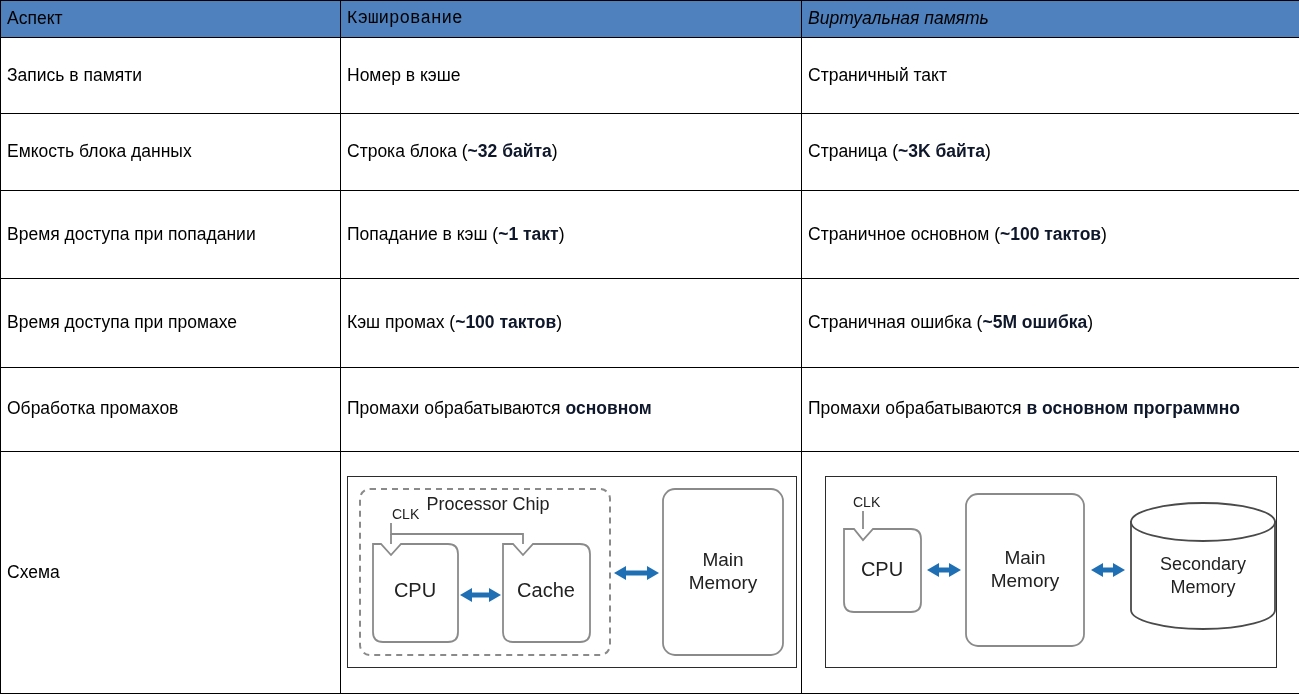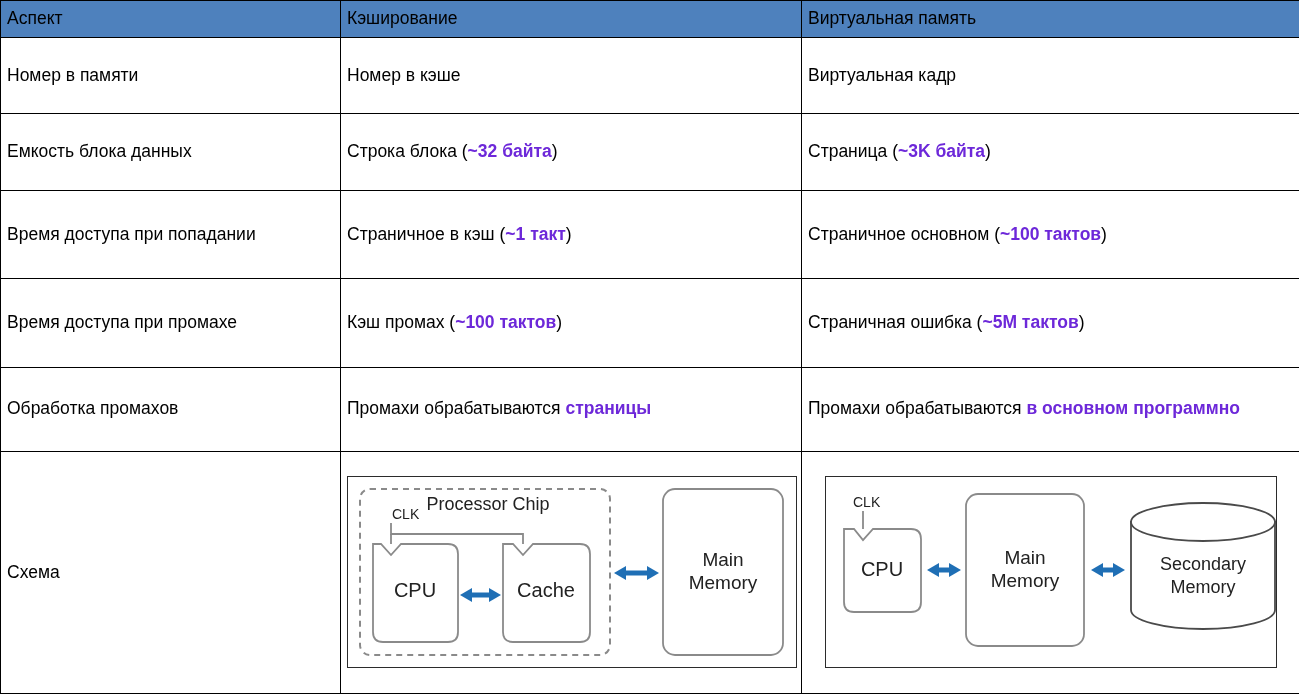--- a/index.html
+++ b/index.html
@@ -34,23 +34,23 @@
     height:37px;
     border-color:#4E81BD;
     border-left:1px solid #ffffff;
     border-right:1px solid #ffffff;
     border-top:0;
     border-bottom:0;
   }
   thead th:first-child{border-left:0;}
   thead th:last-child{border-right:0;}
   .col-a{width:340px;}
-  .col-b{width:461px;}
-  .col-c{width:498px;}
-  .hl{color:#6d28d9;font-weight:bold;}
+  .col-b{width:461px;font-family:Liberation Mono, monospace;}
+  .col-c{width:498px;font-style:italic;}
+  .hl{color:#0f172a;font-weight:bold;}
   .r-tall{height:72px;}
   .r-norm{height:62px;}
   .r-proc{height:68px;}
   .r-diag{height:197px;}
   .diagcell{padding:0;vertical-align:middle;text-align:center;}
   .diagbox{
     border:1px solid #2b2b2b;
     background:#ffffff;
     margin:1px auto;
     display:block;
@@ -68,42 +68,42 @@
   </colgroup>
   <thead>
     <tr>
       <th class="col-a">Аспект</th>
       <th class="col-b">Кэширование</th>
       <th class="col-c">Виртуальная память</th>
     </tr>
   </thead>
   <tbody>
     <tr class="r-norm">
-      <td>Номер в памяти</td>
+      <td>Запись в памяти</td>
       <td><span>Номер в кэше</span><span class="hl"></span><span></span></td>
-      <td><span>Виртуальная кадр</span><span class="hl"></span><span></span></td>
+      <td><span>Страничный такт</span><span class="hl"></span><span></span></td>
     </tr>
     <tr class="r-norm">
       <td>Емкость блока данных</td>
       <td><span>Строка блока (</span><span class="hl">~32 байта</span><span>)</span></td>
       <td><span>Страница (</span><span class="hl">~3K байта</span><span>)</span></td>
     </tr>
     <tr class="r-tall">
       <td>Время доступа при попадании</td>
-      <td><span>Страничное в кэш (</span><span class="hl">~1 такт</span><span>)</span></td>
+      <td><span>Попадание в кэш (</span><span class="hl">~1 такт</span><span>)</span></td>
       <td><span>Страничное основном (</span><span class="hl">~100 тактов</span><span>)</span></td>
     </tr>
     <tr class="r-tall">
       <td>Время доступа при промахе</td>
       <td><span>Кэш промах (</span><span class="hl">~100 тактов</span><span>)</span></td>
-      <td><span>Страничная ошибка (</span><span class="hl">~5М тактов</span><span>)</span></td>
+      <td><span>Страничная ошибка (</span><span class="hl">~5М ошибка</span><span>)</span></td>
     </tr>
     <tr class="r-proc">
       <td>Обработка промахов</td>
-      <td><span>Промахи обрабатываются </span><span class="hl">страницы</span><span></span></td>
+      <td><span>Промахи обрабатываются </span><span class="hl">основном</span><span></span></td>
       <td><span>Промахи обрабатываются </span><span class="hl">в основном программно</span><span></span></td>
     </tr>
 
     <tr class="r-diag">
       <td>Схема</td>
 
       <td class="diagcell">
         <svg class="diagbox" width="448" height="190" viewBox="0 0 448 190">
           <rect x="0" y="0" width="448" height="190" fill="#ffffff"></rect>
 

